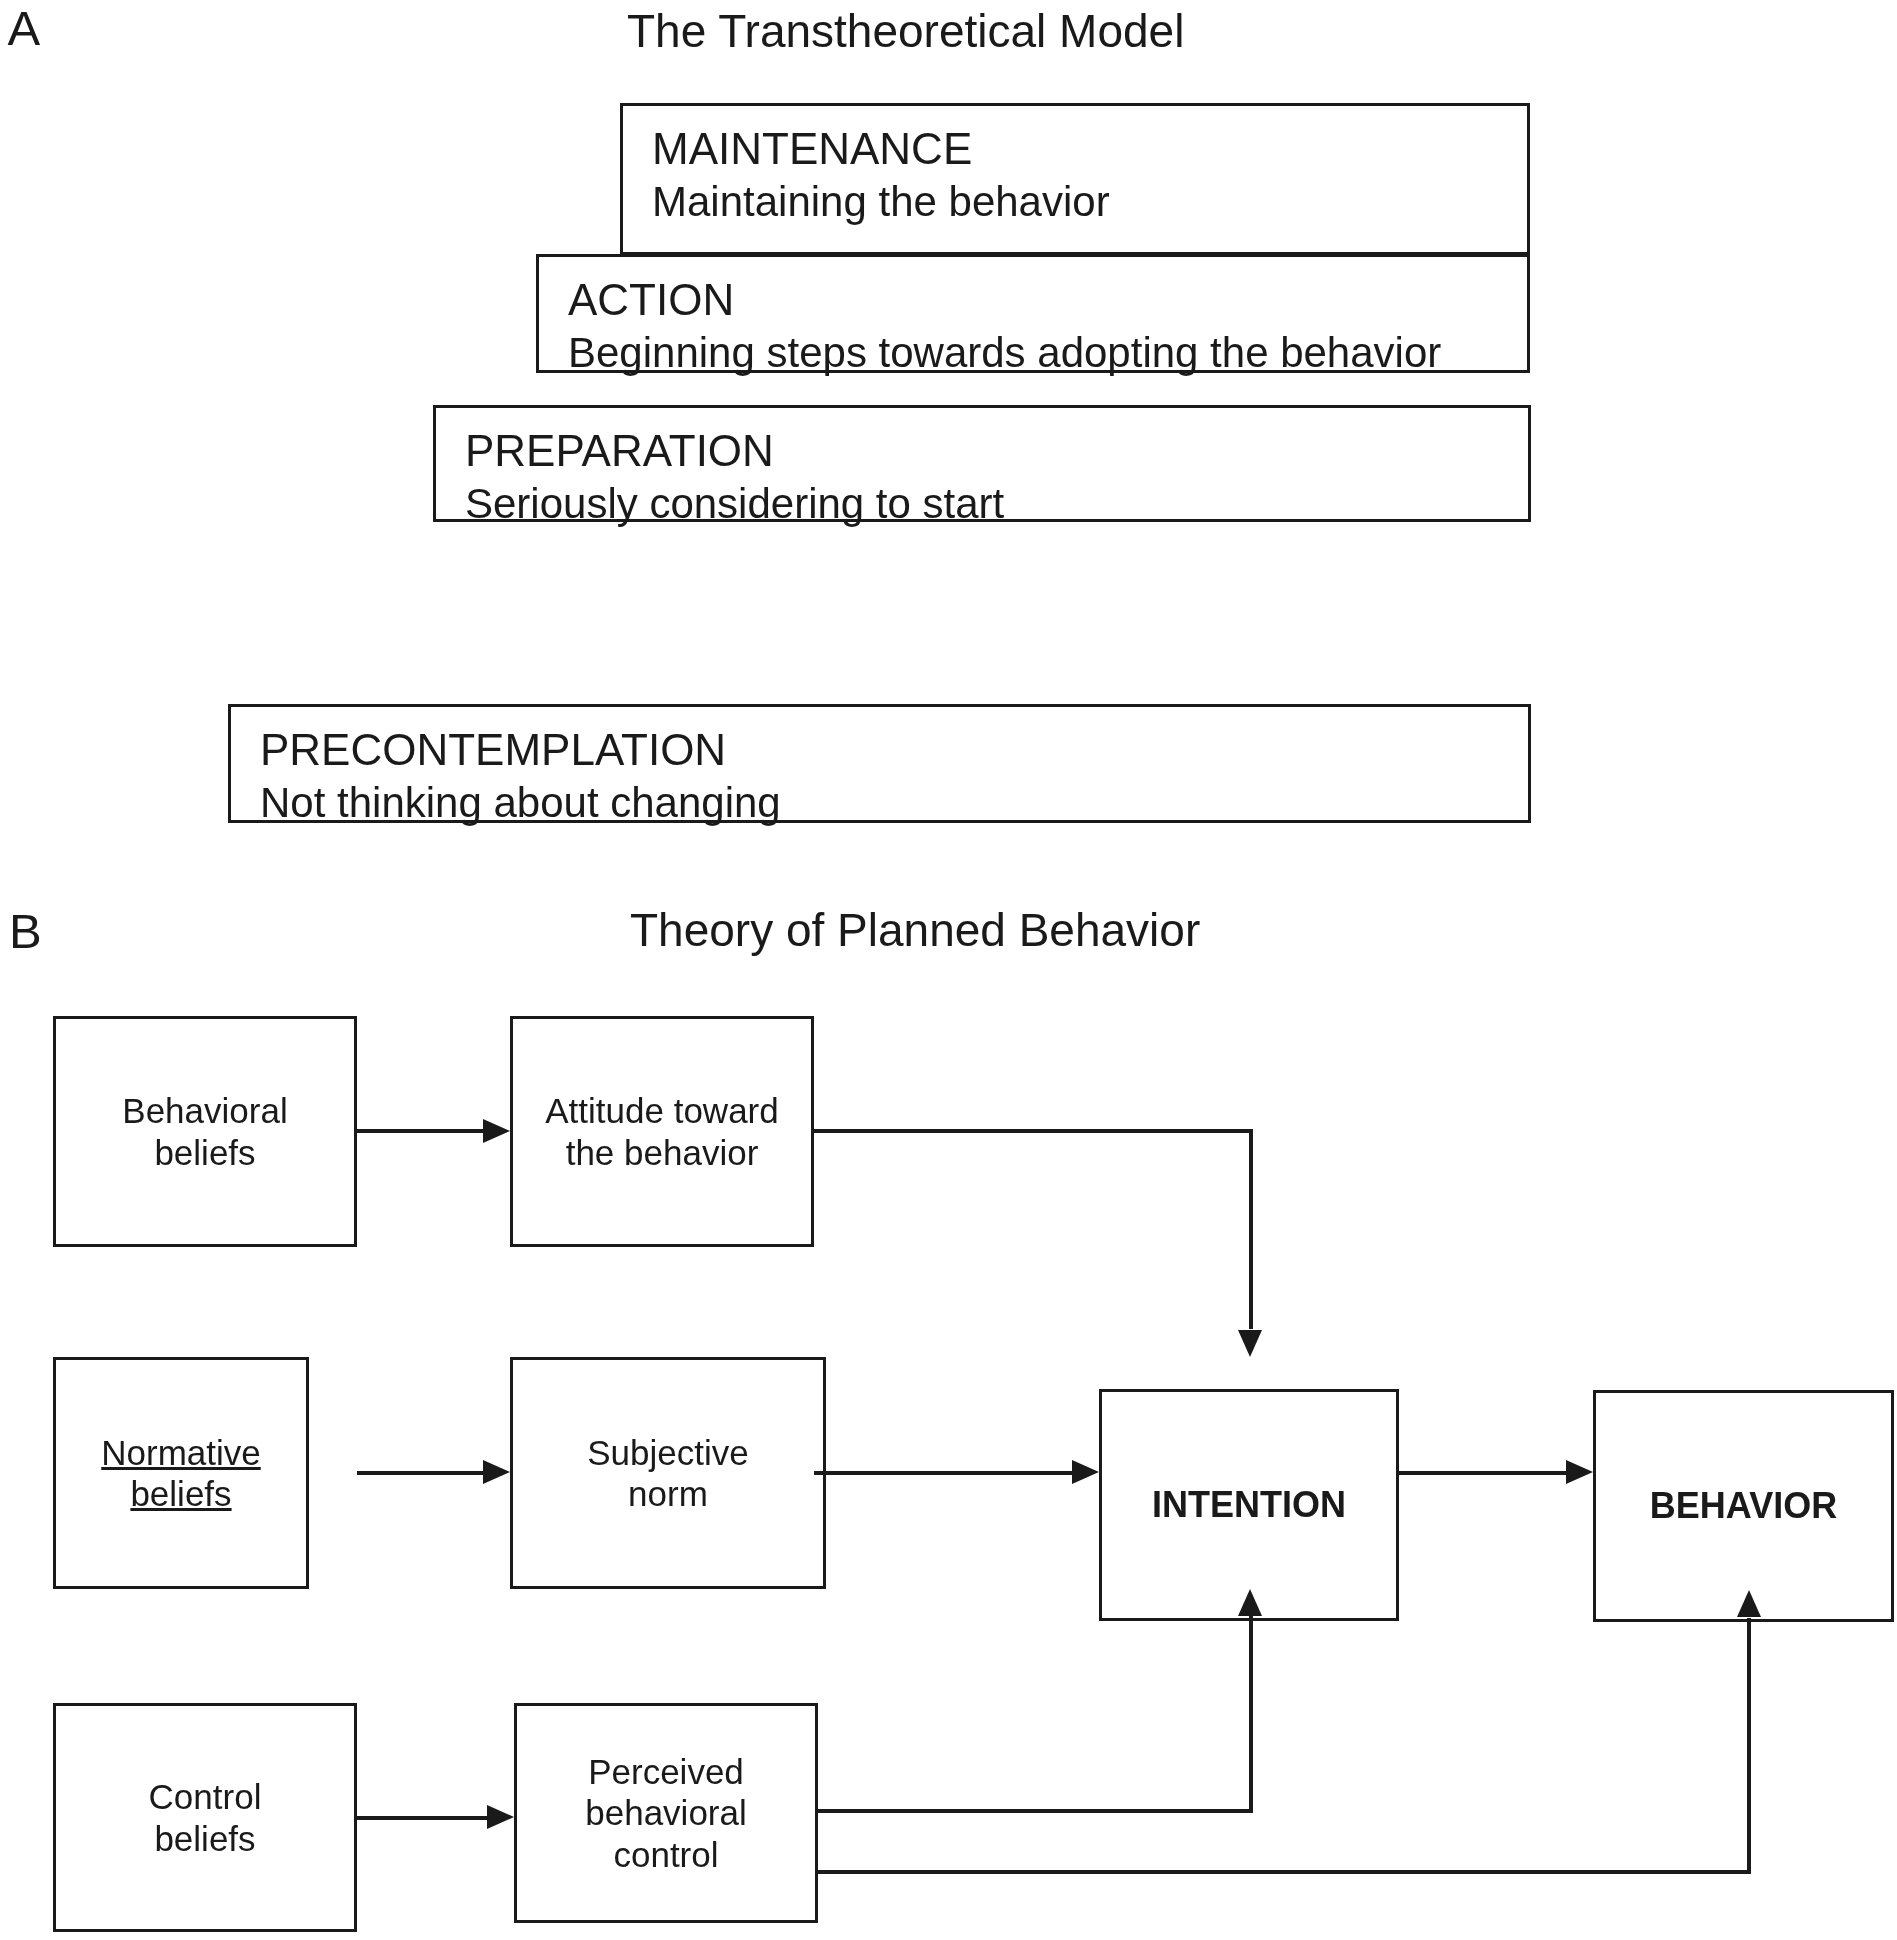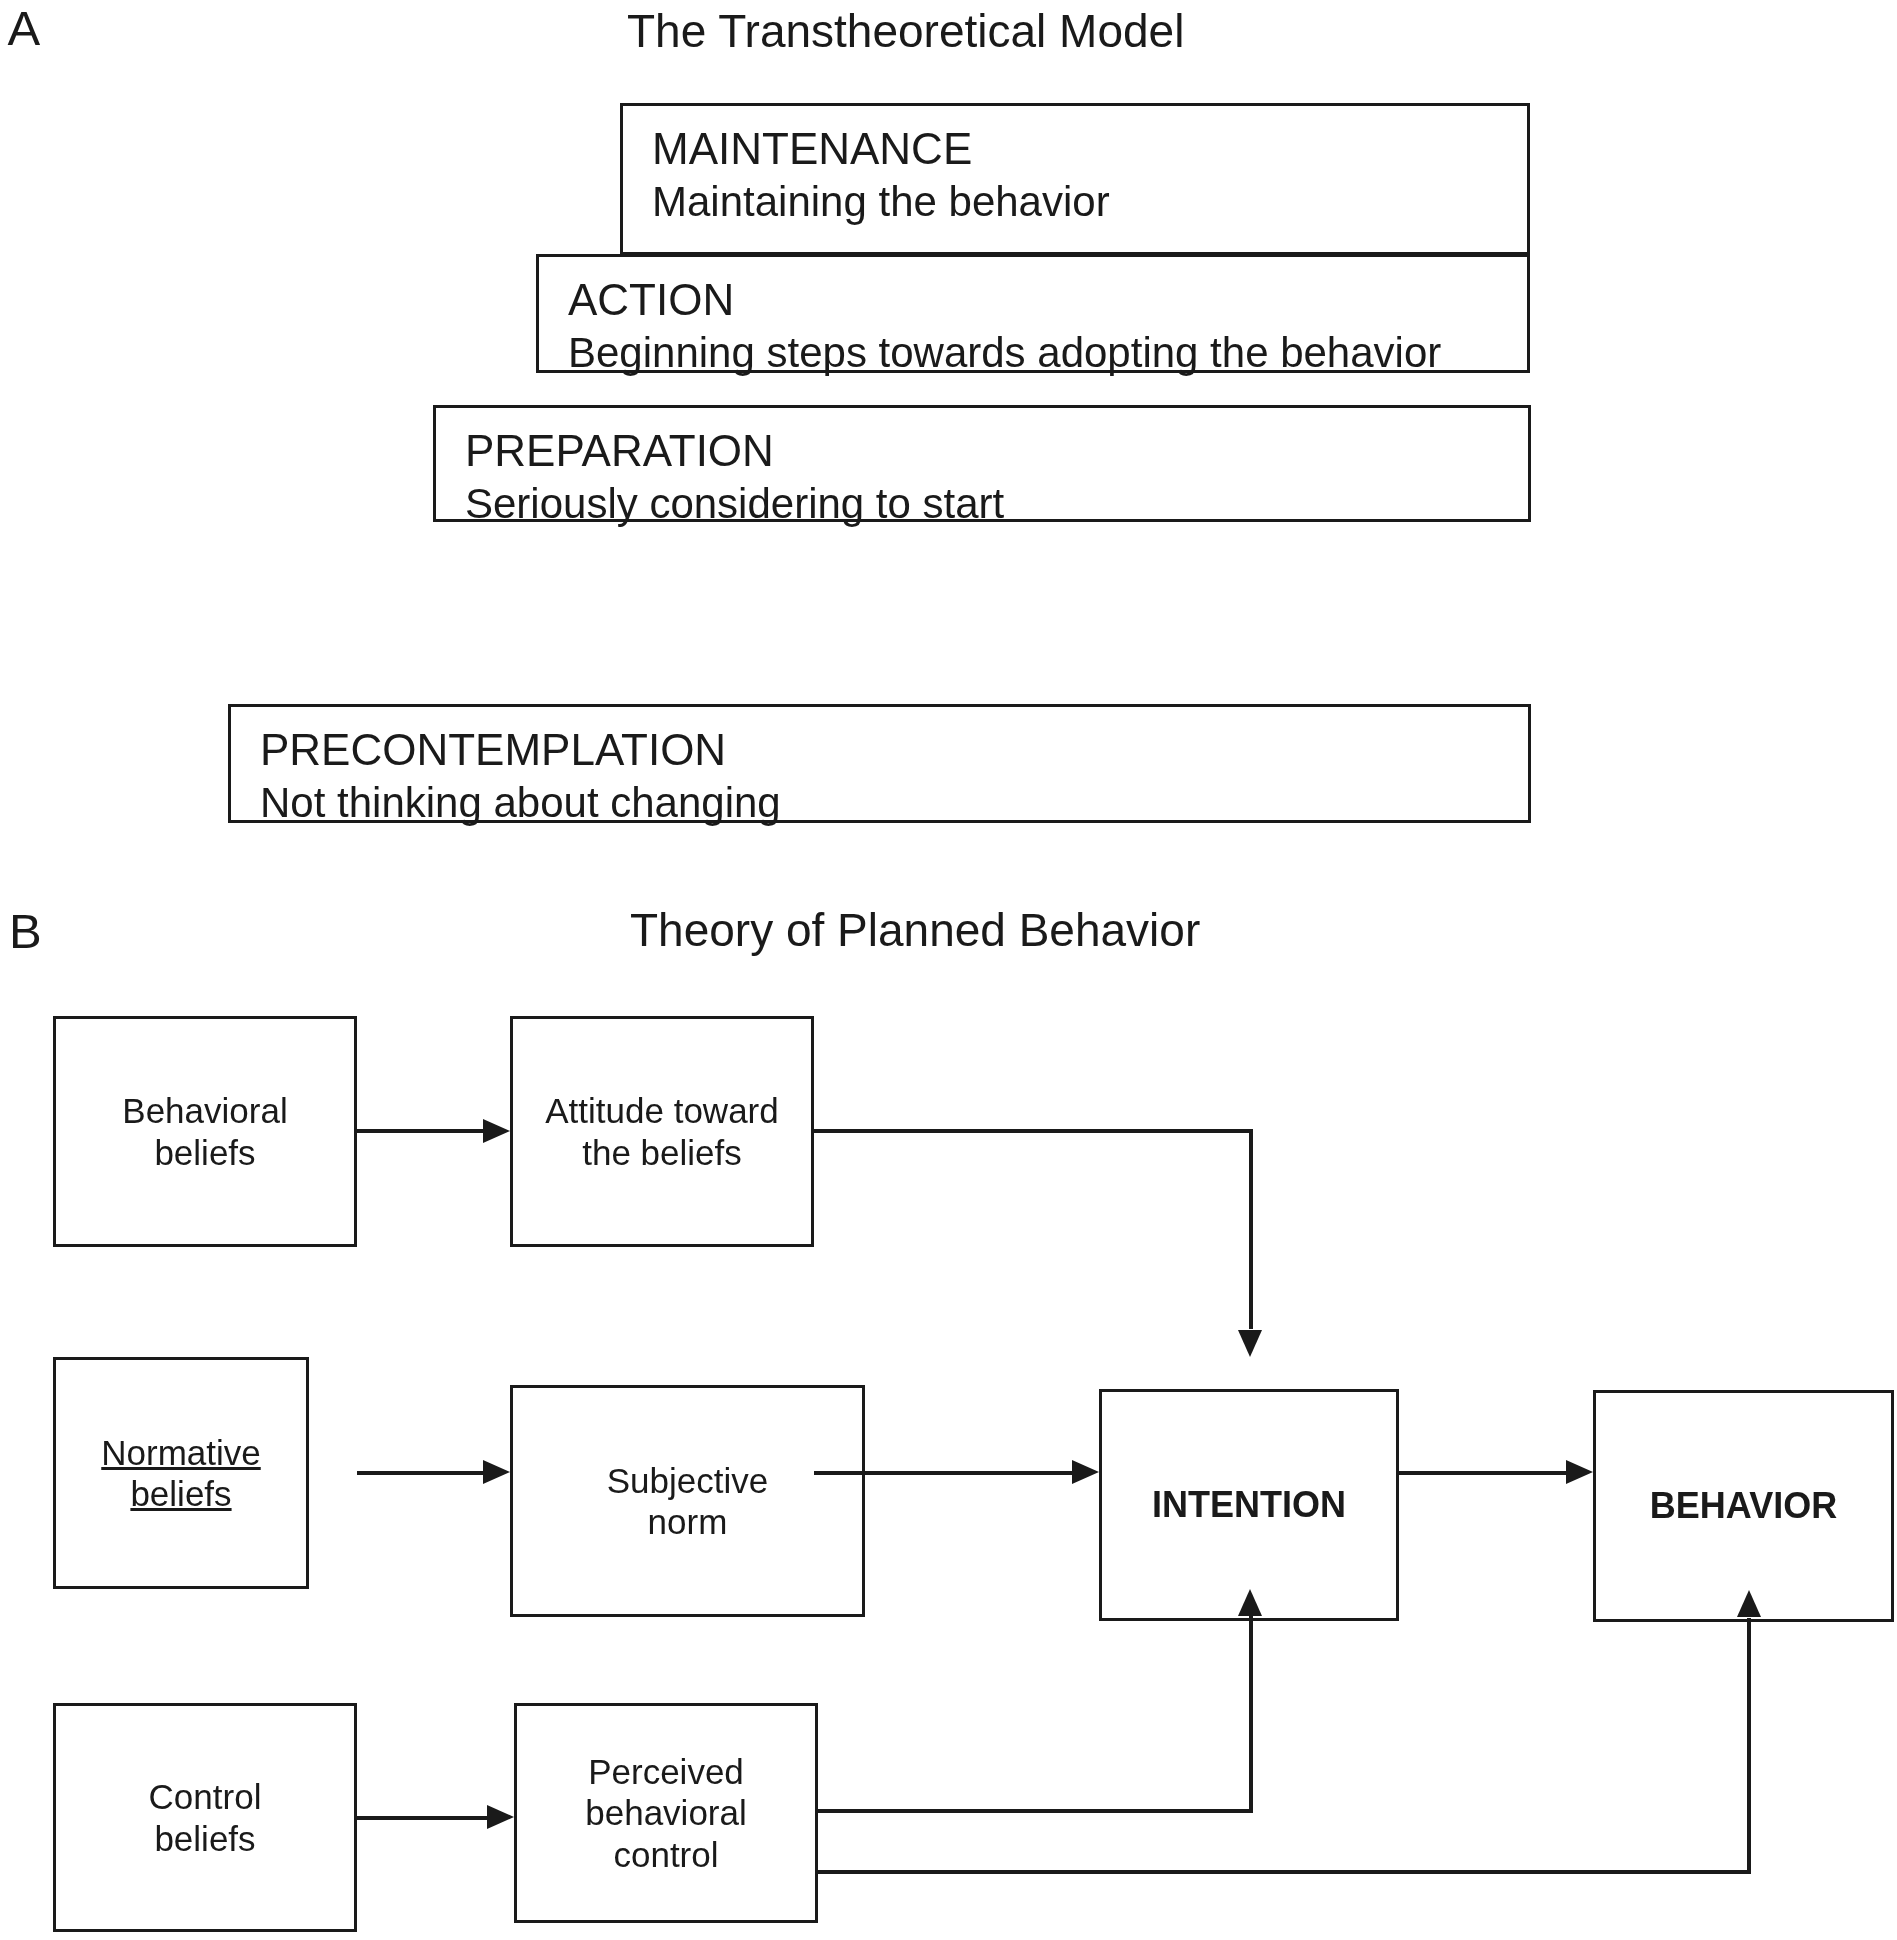--- a/index.html
+++ b/index.html
@@ -104,26 +104,26 @@
   </div>
 
   <div class="panel-label" style="left:9px;top:905px;">B</div>
 
   <div class="panel-title" style="left:630px;top:905px;">Theory of Planned Behavior</div>
 
   <div class="bbox" style="left:53px;top:1016px;width:304px;height:231px;">Behavioral
 beliefs</div>
 
   <div class="bbox" style="left:510px;top:1016px;width:304px;height:231px;">Attitude toward
-the beliefs</div>
+the behavior</div>
 
   <div class="bbox" style="left:53px;top:1357px;width:256px;height:232px;text-decoration:underline;">Normative
 beliefs</div>
 
-  <div class="bbox" style="left:510px;top:1357px;width:355px;height:232px;margin-top:28px;">Subjective
+  <div class="bbox" style="left:510px;top:1357px;width:316px;height:232px;">Subjective
 norm</div>
 
   <div class="bbox key" style="left:1099px;top:1357px;width:300px;height:232px;">INTENTION</div>
 
   <div class="bbox key" style="left:1593px;top:1358px;width:301px;height:232px;">BEHAVIOR</div>
 
   <div class="bbox" style="left:53px;top:1703px;width:304px;height:229px;">Control
 beliefs</div>
 
   <div class="bbox" style="left:514px;top:1703px;width:304px;height:220px;">Perceived

